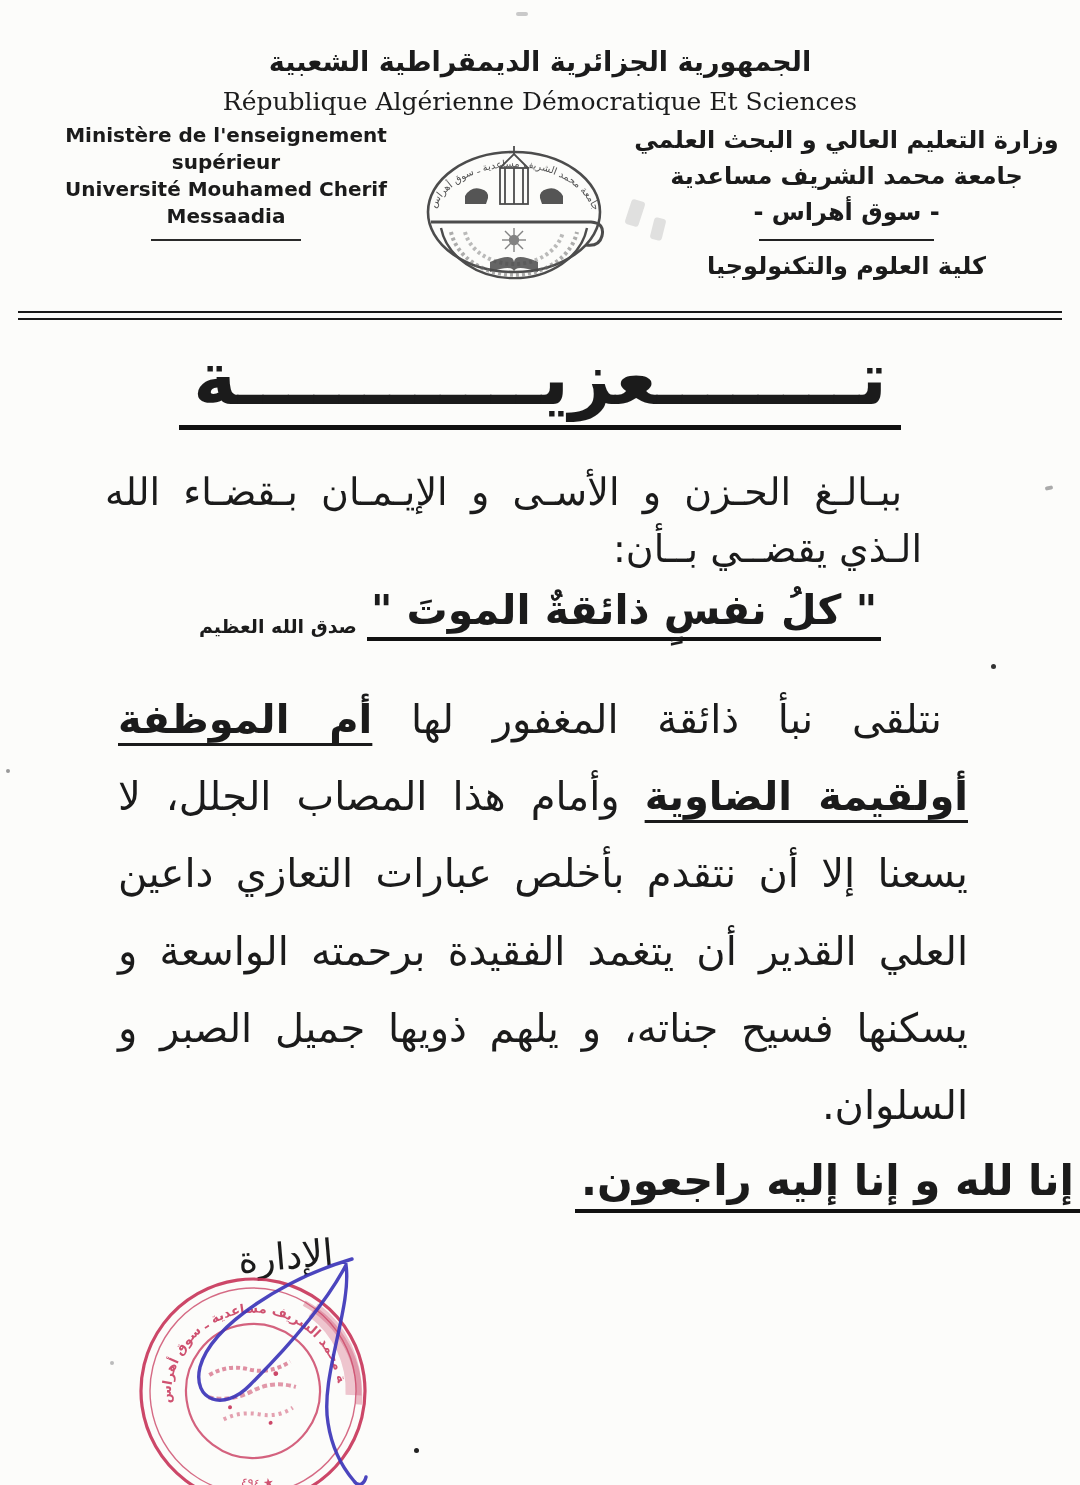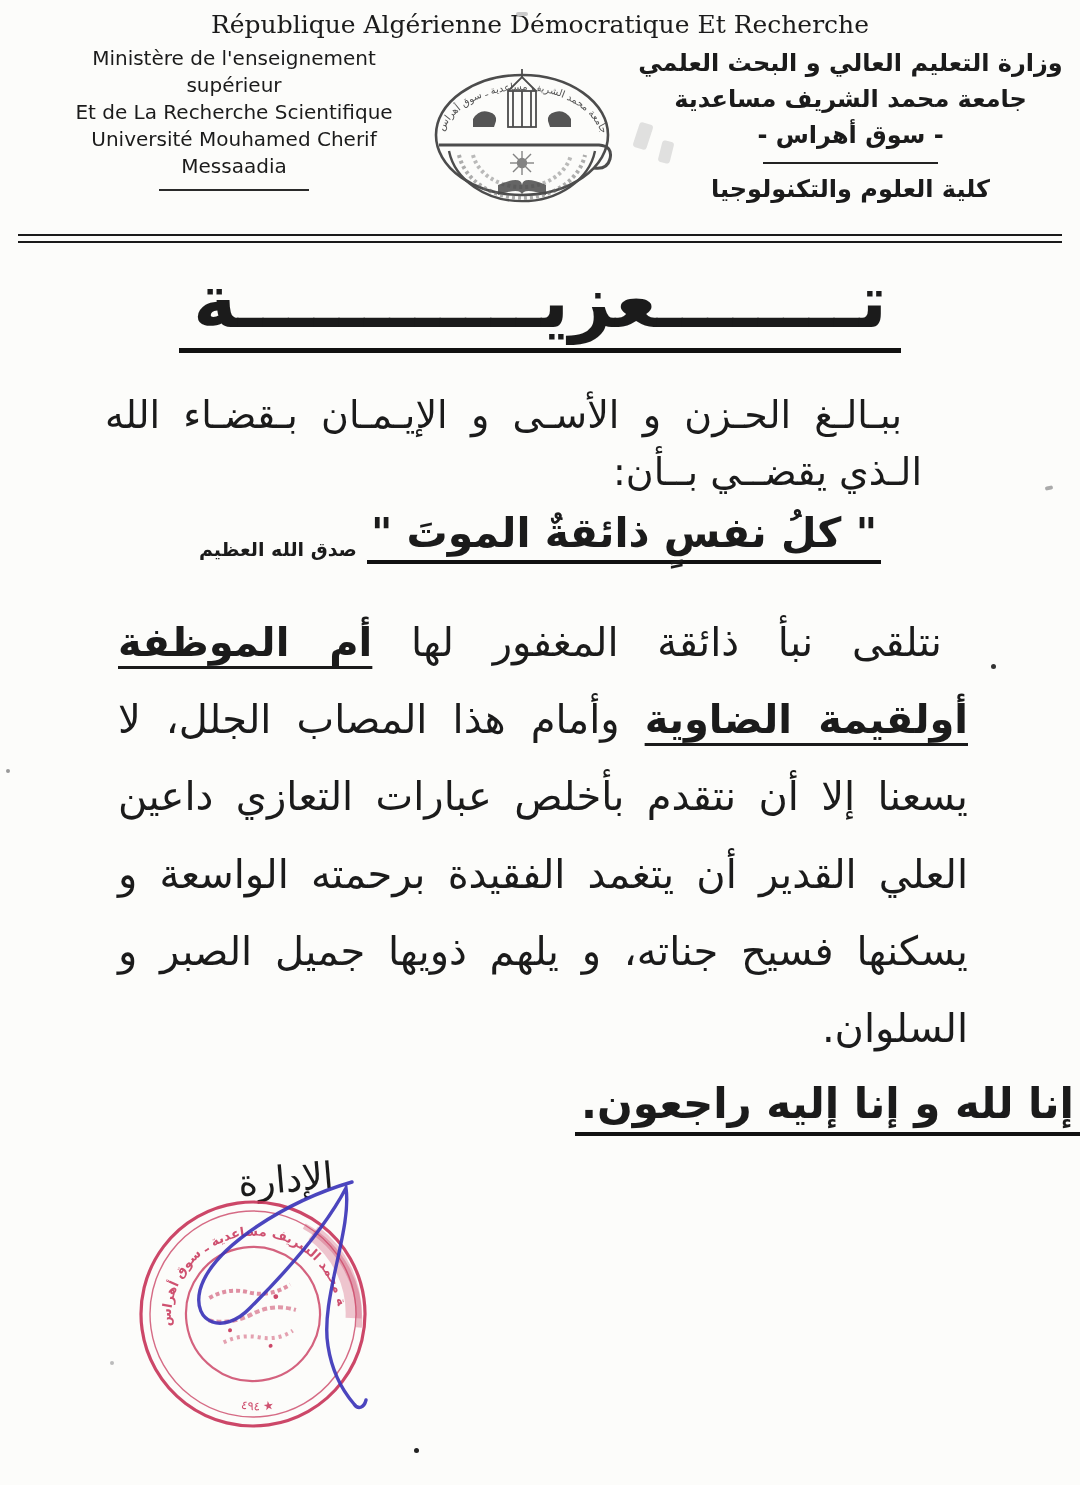--- a/index.html
+++ b/index.html
@@ -5,37 +5,37 @@
   html,body{margin:0;padding:0;background:#e8e8e8;}
   .page{
     position:relative;width:1080px;height:1485px;margin:0 auto;
     background:#fcfcfa;overflow:hidden;box-sizing:border-box;
     font-family:"DejaVu Sans",sans-serif;color:#1b1b1b;
   }
   
   .hdr-republic-ar{margin-top:46px;text-align:center;font-size:27px;font-weight:bold;direction:rtl;}
   .hdr-republic-fr{margin-top:10px;text-align:center;font-size:25px;font-family:"DejaVu Serif",serif;}
   .hdr-cols{display:flex;align-items:flex-start;margin-top:6px;}
-  .blk-fr{flex:0 0 405px;text-align:center;font-size:20px;font-weight:normal;line-height:1.35;padding-left:47px;box-sizing:border-box;margin-left:8px;}
+  .blk-fr{flex:0 0 405px;text-align:center;font-size:20px;font-weight:bold;line-height:1.35;padding-left:47px;box-sizing:border-box;}
   .blk-sep{border-top:2px solid #2a2a2a;width:150px;margin:9px auto 7px;}
   .blk-fr .faculty{font-size:20px;}
   .blk-logo{flex:0 0 215px;padding-top:8px;position:relative;}
   .ghost-mark{position:absolute;background:#c9c9c9;opacity:.55;border-radius:3px;}
   .gm1{width:14px;height:26px;right:-22px;top:78px;transform:rotate(18deg);}
   .gm2{width:12px;height:22px;right:-44px;top:96px;transform:rotate(14deg);}
   .blk-ar{flex:1;text-align:center;font-size:24px;font-weight:bold;direction:rtl;line-height:1.5;padding-right:7px;box-sizing:border-box;}
   .blk-ar .blk-sep{width:175px;border-color:#222;}
   .rule-double{margin:12px 18px 0;height:5px;border-top:2px solid #1a1a1a;border-bottom:2px solid #1a1a1a;}
   
   .title-wrap{text-align:center;margin-top:16px;}
   .title{display:inline-block;direction:rtl;font-size:74px;font-weight:bold;line-height:1.15;
          border-bottom:5px solid #111;padding:0 14px 4px;}
   
   .intro{direction:rtl;margin:34px 100px 0 105px;font-size:38px;line-height:1.5;}
-  .intro-l1{text-align:justify;text-align-last:justify;padding-right:78px;}
+  .intro-l1{text-align:justify;text-align-last:justify;padding-right:78px;font-family:Liberation Serif, serif;}
   .intro-l2{text-align:right;padding-right:58px;}
   
   .quote-row{direction:rtl;display:flex;justify-content:center;align-items:flex-end;gap:10px;margin-top:8px;}
   .quote-text{font-size:41px;font-weight:bold;border-bottom:4px solid #111;padding:0 4px 3px;}
   .quote-attr{font-size:19px;font-weight:bold;margin-bottom:4px;}
   
   .body-par{direction:rtl;margin:40px 112px 0 118px;font-size:40px;line-height:1.93;
             text-align:justify;word-spacing:7px;text-indent:26px;}
   .deceased{font-weight:bold;text-decoration:underline;text-decoration-thickness:3px;text-underline-offset:10px;}
   
@@ -53,26 +53,26 @@
   .sp3{width:4px;height:4px;left:6px;top:769px;background:#999;}
   .sp4{width:5px;height:5px;left:414px;top:1448px;background:#222;}
   .sp5{width:4px;height:4px;left:110px;top:1361px;background:#bbb;}
   .sp6{width:12px;height:4px;left:516px;top:12px;background:#c9c9c9;border-radius:2px;}
 </style>
 </head>
 <body>
 
 <div class="page">
 
-  <div class="hdr-republic-fr">République Algérienne Démocratique Et Recherche</div>
+  <div class="hdr-republic-ar">الجمهورية الجزائرية الديمقراطية الشعبية</div>
+  <div class="hdr-republic-fr">République Algérienne Démocratique Et Sciences</div>
 
   <div class="hdr-cols">
     <div class="blk-fr">
       <div>Ministère de l'enseignement supérieur</div>
-      <div>Et de La Recherche Scientifique</div>
       <div>Université Mouhamed Cherif Messaadia</div>
       <div class="blk-sep"></div>
     </div>
 
     <div class="blk-logo">
       <svg width="215" height="165" viewBox="0 0 215 165">
         <defs>
           <path id="sealTopArc" d="M 28 86 A 82 58 0 0 1 190 86" fill="none"></path>
           <path id="sealLowArc1" d="M 42 100 A 66 54 0 0 0 176 100" fill="none"></path>
           <path id="sealLowArc2" d="M 56 100 A 52 42 0 0 0 162 100" fill="none"></path>

